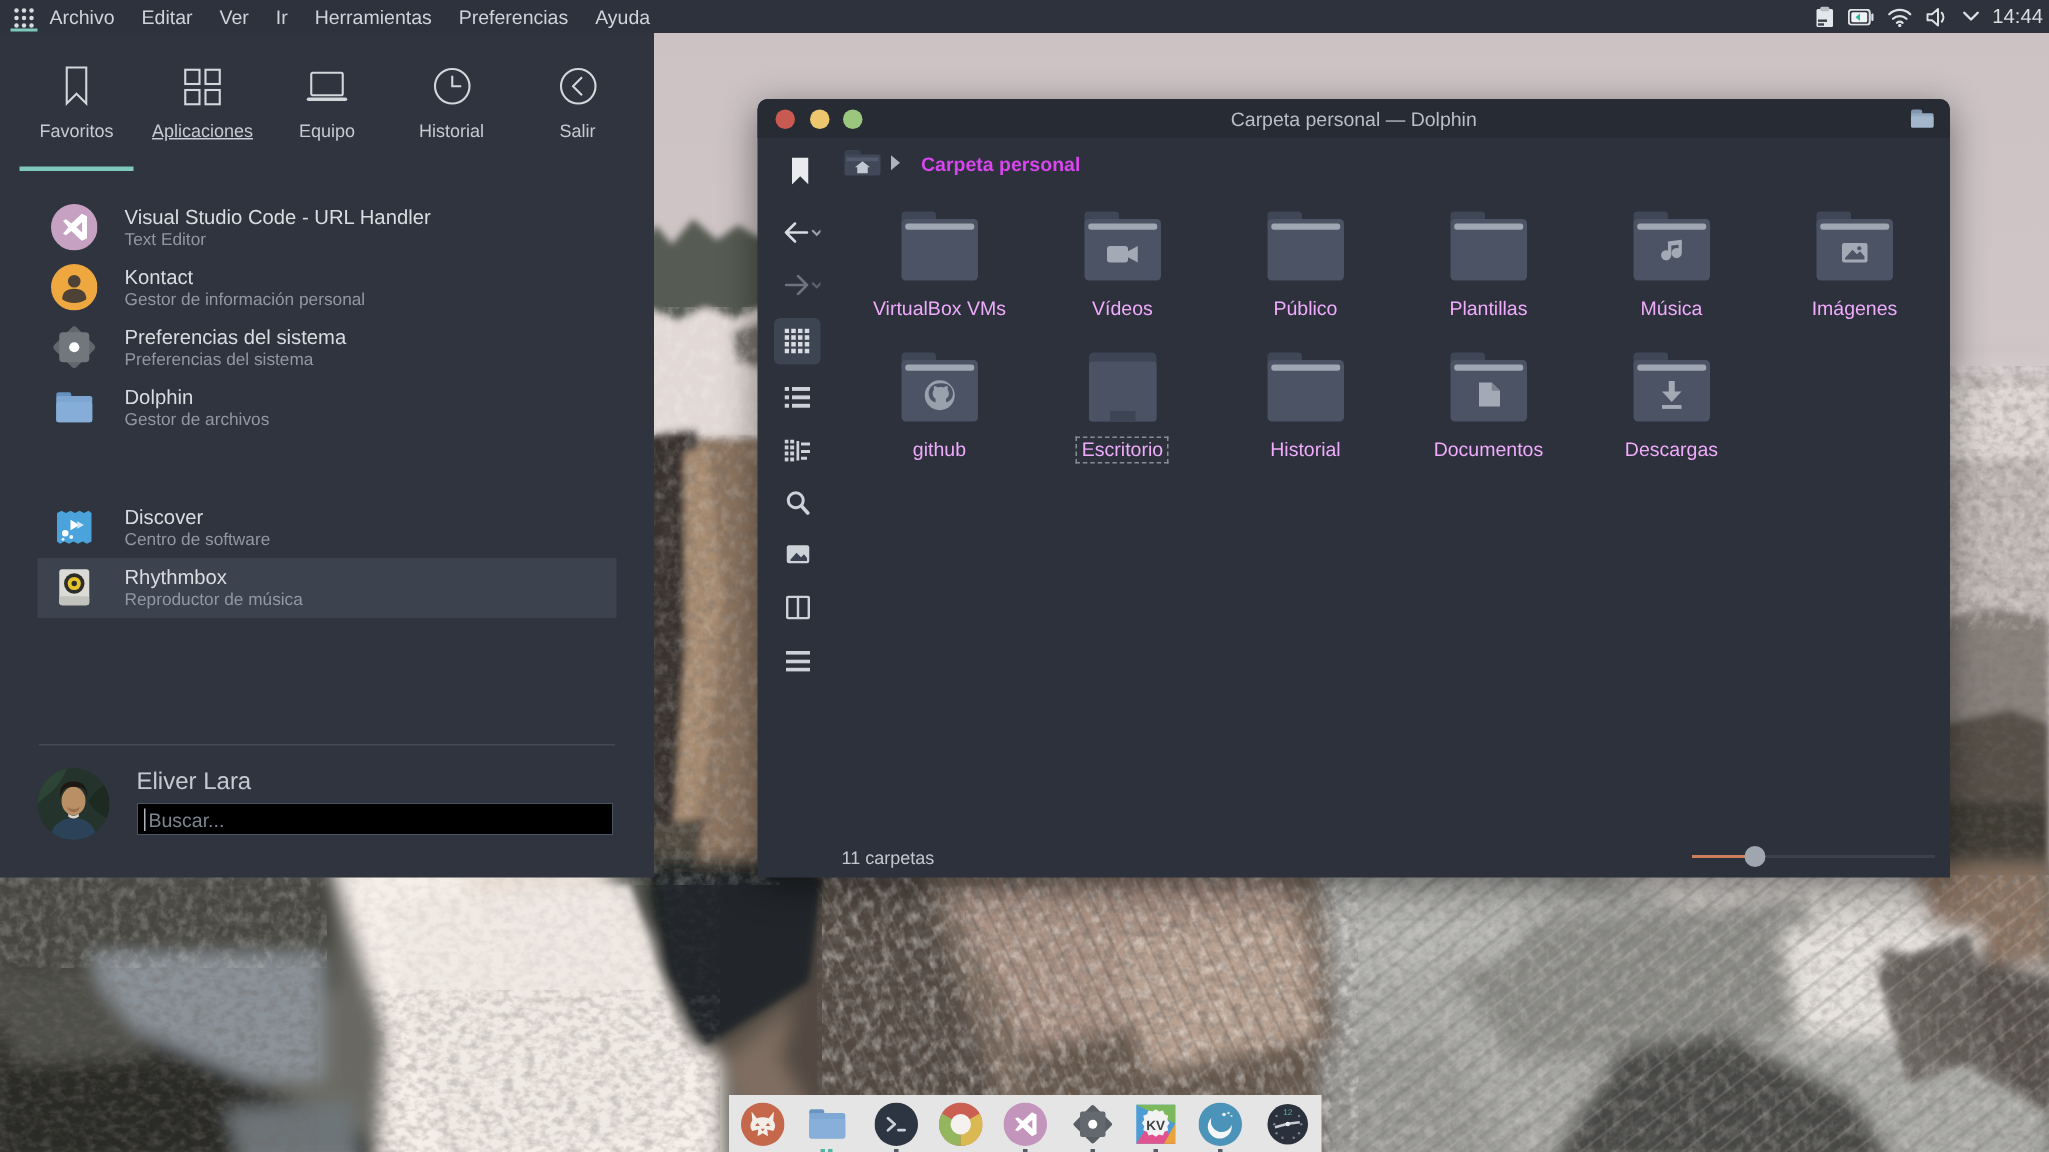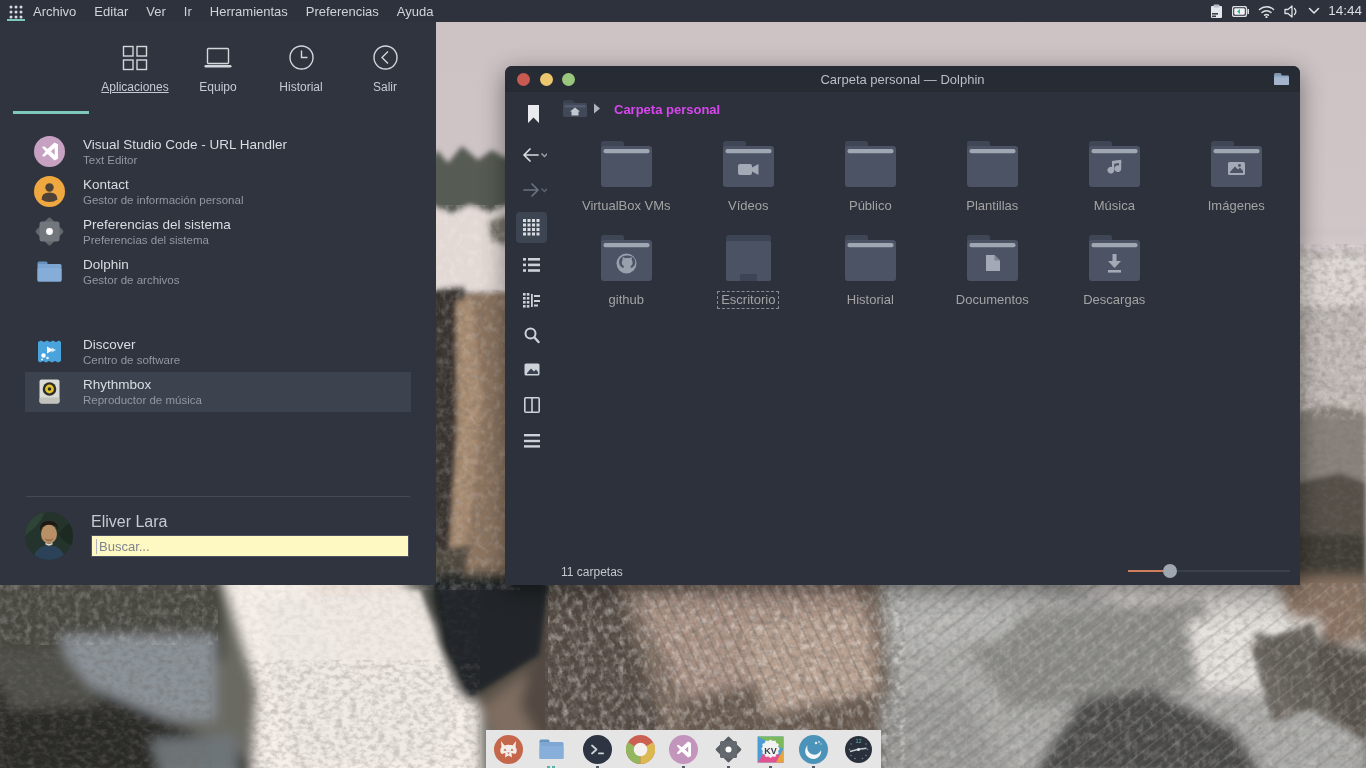--- a/index.html
+++ b/index.html
@@ -30,40 +30,40 @@
   .appicon { position:absolute; left:34px; top:4px; width:31px; height:31px; }
   .approw.sel .appicon { left:9px; }
   .apptitle { position:absolute; left:83px; top:5px; font-size:13.5px; color:#d9dde2; }
   .appsub  { position:absolute; left:83px; top:22px; font-size:11.5px; color:#9298a2; }
   .approw.sel .apptitle { left:58px; }
   .approw.sel .appsub { left:58px; }
   #userdiv { position:absolute; left:26px; top:474px; width:384px; height:1px; background:#454b56; }
   #avatar { position:absolute; left:25px; top:490px; width:48px; height:48px; border-radius:50%; overflow:hidden; }
   #username { position:absolute; left:91px; top:491px; font-size:16px; color:#c5cad2; }
   #searchbox { position:absolute; left:91px; top:513px; width:318px; height:22px;
-    background:#fef9c3; border:1px solid #4a5262; }
+    background:#000000; border:1px solid #4a5262; }
   #searchbox span { position:absolute; left:7px; top:3px; font-size:13px; color:#7e8490; }
   #caret { position:absolute; left:4px; top:3px; width:1px; height:15px; background:#aeb3bc; }
 
   
   #dolphin { position:absolute; left:505px; top:66px; width:795px; height:519px;
     background:#2c313c; border-radius:7px 7px 0 0; z-index:10;
     box-shadow:0 6px 24px rgba(0,0,0,0.45); }
   #titlebar { position:absolute; left:0; top:0; width:795px; height:26px;
     background:#262b34; border-radius:7px 7px 0 0; }
   .tl { position:absolute; top:7px; width:13px; height:13px; border-radius:50%; }
   #title { position:absolute; left:0; top:0; width:795px; height:26px; line-height:27px;
     text-align:center; font-size:13px; color:#b9bfc9; }
   #crumb { position:absolute; left:109px; top:36px; font-size:13px; font-weight:bold; color:#d946ef; }
   #statusbar { position:absolute; left:56px; top:499px; font-size:12px; color:#c3c8cf; }
 
   
   .fitem { position:absolute; width:110px; text-align:center; }
   .fitem svg { display:block; margin:0 auto; }
-  .fitem .lbl { margin-top:9px; font-size:13px; color:#a3a3a3; display:inline-block; padding:0 3px; line-height:16px; }
+  .fitem .lbl { margin-top:9px; font-size:13px; color:#f0abfc; display:inline-block; padding:0 3px; line-height:16px; }
   .fitem .lbl.dash { outline:1px dashed #878d97; }
 
   
   #dock { position:absolute; left:486px; top:730px; width:395px; height:38px;
     background:#e5e5e5; z-index:25; }
   .dicon { position:absolute; top:5px; width:29px; height:29px; }
 </style>
 </head>
 <body>
 <div id="stage">
@@ -228,20 +228,25 @@
         <path d="M10.5 3.5 A 4.5 4.5 0 0 1 10.5 9.5" fill="none" stroke="#dde0e5" stroke-width="1.3" stroke-linecap="round"></path>
       </svg>
       <svg width="12" height="8" viewBox="0 0 12 8">
         <path d="M1.5 1.5 L6 6 L10.5 1.5" fill="none" stroke="#dde0e5" stroke-width="1.6" stroke-linecap="round" stroke-linejoin="round"></path>
       </svg>
     </div>
     <div id="clock">14:44</div>
   </div>
 
   <div id="launcher">
+    <div class="tab" style="left:6px;">
+      <svg width="26" height="27" viewBox="0 0 26 27">
+        <path d="M6.5 1 H19.5 V25 L13 18.5 L6.5 25 Z" fill="none" stroke="#d3d7dc" stroke-width="1.4"></path>
+      </svg>Favoritos
+    </div>
     <div class="tab" style="left:90px;text-decoration:underline;">
       <svg width="26" height="27" viewBox="0 0 26 27">
         <g fill="none" stroke="#d3d7dc" stroke-width="1.4">
           <rect x="1.5" y="2.5" width="9.5" height="9.5"></rect>
           <rect x="15" y="2.5" width="9.5" height="9.5"></rect>
           <rect x="1.5" y="16" width="9.5" height="9.5"></rect>
           <rect x="15" y="16" width="9.5" height="9.5"></rect>
         </g>
       </svg>Aplicaciones
     </div>

